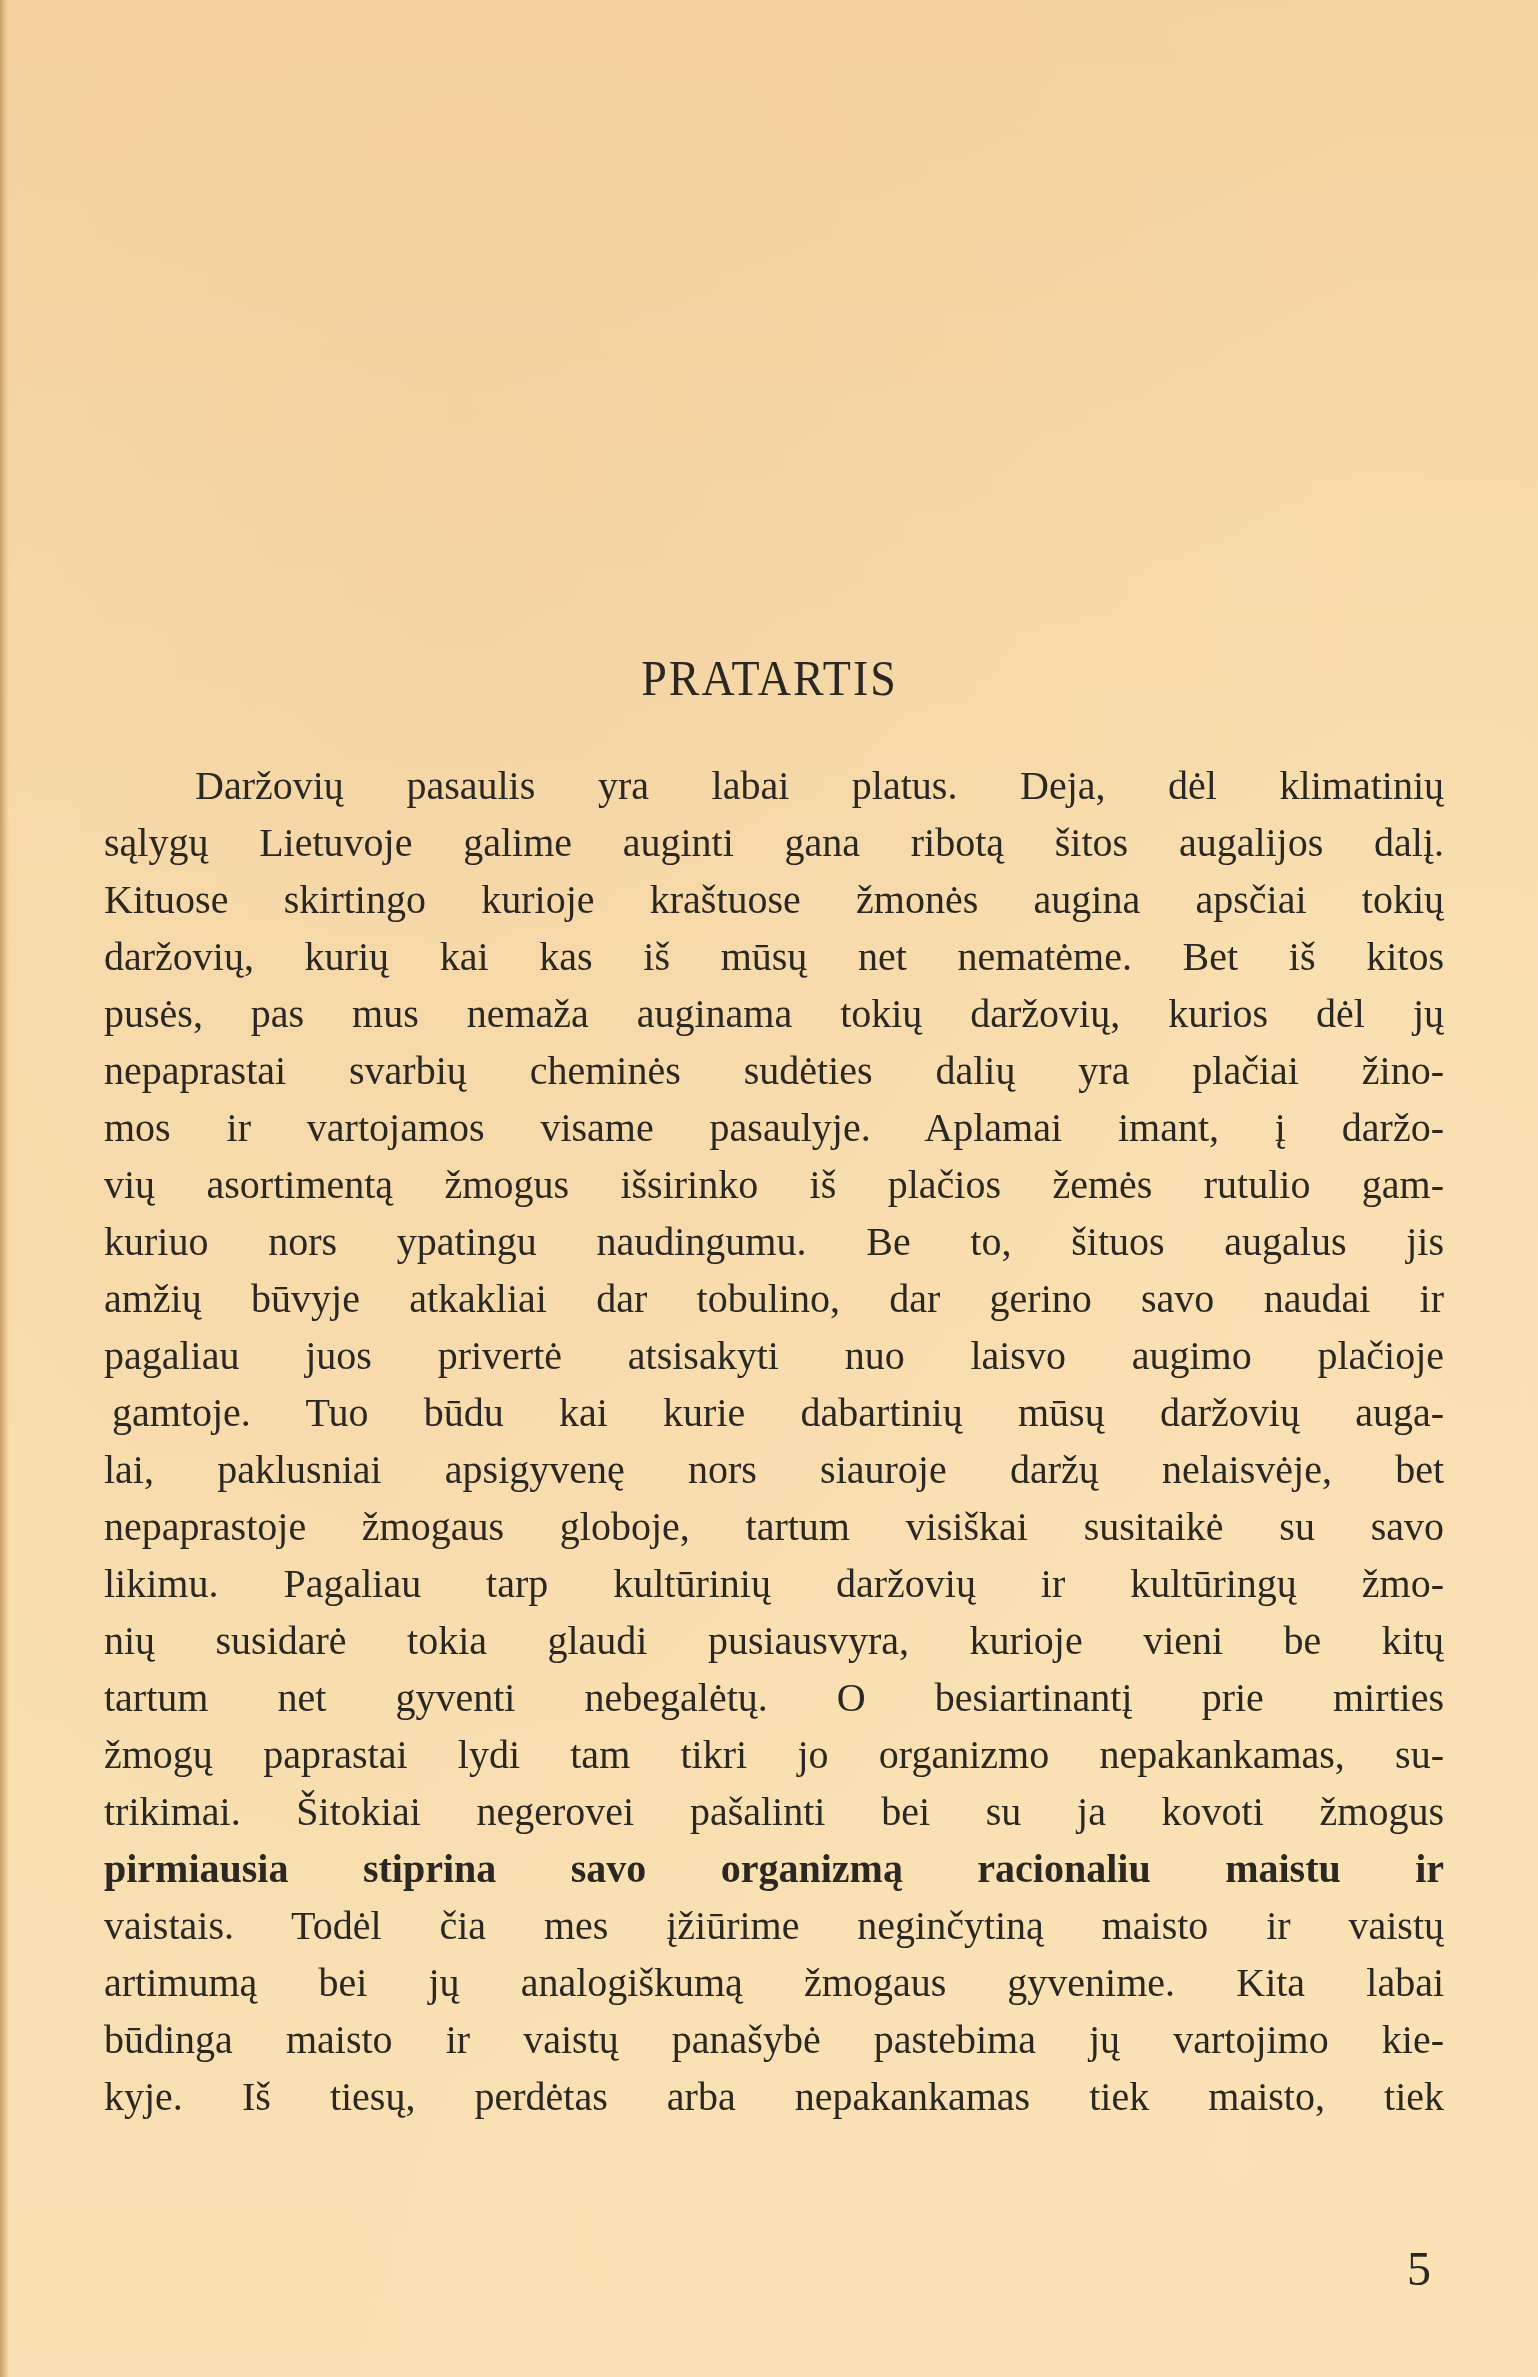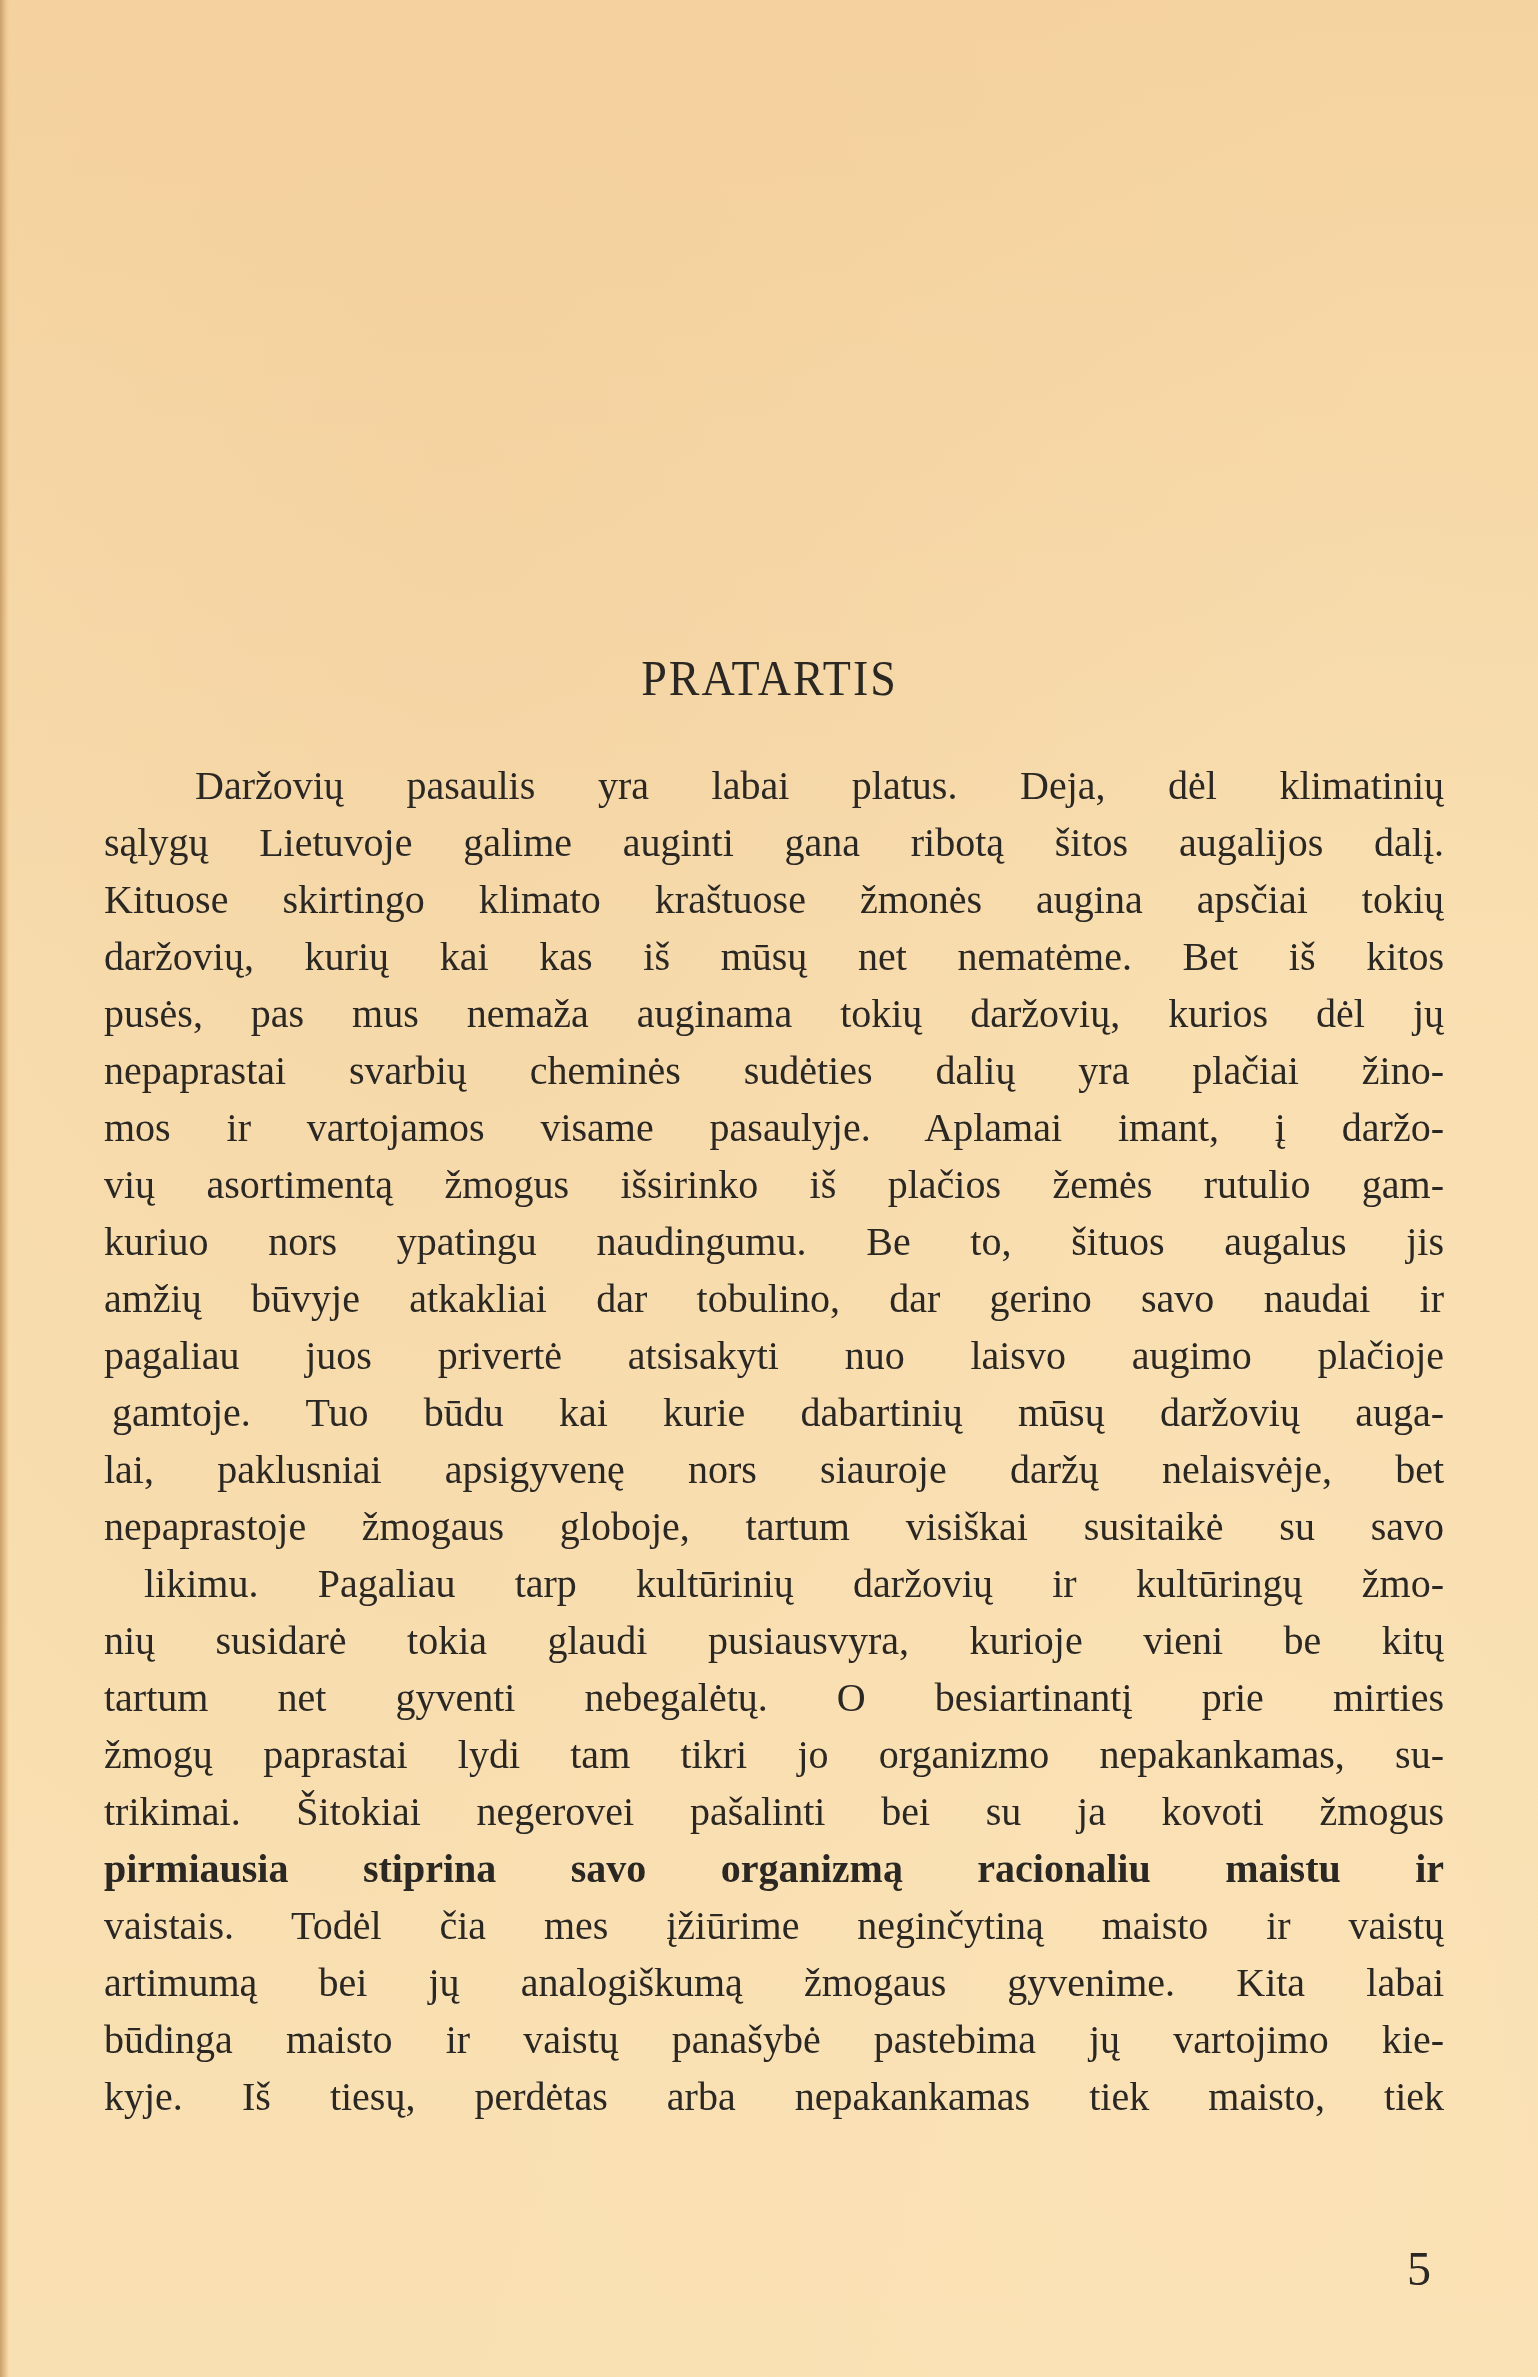--- a/index.html
+++ b/index.html
@@ -50,33 +50,33 @@
 <body>
 
 <div class="paper"></div>
 <div class="spine"></div>
 
 <div class="title">PRATARTIS</div>
 
 <div class="body-text" id="body-text">
     <div class="line indent" style="height: 57px; line-height: 57px;">Daržovių pasaulis yra labai platus. Deja, dėl klimatinių</div>
     <div class="line" style="height: 57px; line-height: 57px;">sąlygų Lietuvoje galime auginti gana ribotą šitos augalijos dalį.</div>
-    <div class="line" style="height: 57px; line-height: 57px;">Kituose skirtingo klimato kraštuose žmonės augina apsčiai tokių</div>
+    <div class="line" style="height: 57px; line-height: 57px;">Kituose skirtingo kurioje kraštuose žmonės augina apsčiai tokių</div>
     <div class="line" style="height: 57px; line-height: 57px;">daržovių, kurių kai kas iš mūsų net nematėme. Bet iš kitos</div>
     <div class="line" style="height: 57px; line-height: 57px;">pusės, pas mus nemaža auginama tokių daržovių, kurios dėl jų</div>
     <div class="line" style="height: 57px; line-height: 57px;">nepaprastai svarbių cheminės sudėties dalių yra plačiai žino-</div>
     <div class="line" style="height: 57px; line-height: 57px;">mos ir vartojamos visame pasaulyje. Aplamai imant, į daržo-</div>
     <div class="line" style="height: 57px; line-height: 57px;">vių asortimentą žmogus išsirinko iš plačios žemės rutulio gam-</div>
     <div class="line" style="height: 57px; line-height: 57px;">kuriuo nors ypatingu naudingumu. Be to, šituos augalus jis</div>
     <div class="line" style="height: 57px; line-height: 57px;">amžių būvyje atkakliai dar tobulino, dar gerino savo naudai ir</div>
     <div class="line" style="height: 57px; line-height: 57px;">pagaliau juos privertė atsisakyti nuo laisvo augimo plačioje</div>
     <div class="line" style="height: 57px; line-height: 57px; margin-left: 8px;">gamtoje. Tuo būdu kai kurie dabartinių mūsų daržovių auga-</div>
     <div class="line" style="height: 57px; line-height: 57px;">lai, paklusniai apsigyvenę nors siauroje daržų nelaisvėje, bet</div>
     <div class="line" style="height: 57px; line-height: 57px;">nepaprastoje žmogaus globoje, tartum visiškai susitaikė su savo</div>
-    <div class="line" style="height: 57px; line-height: 57px; margin-left: 40px;">likimu. Pagaliau tarp kultūrinių daržovių ir kultūringų žmo-</div>
+    <div class="line" style="height: 57px; line-height: 57px;">likimu. Pagaliau tarp kultūrinių daržovių ir kultūringų žmo-</div>
     <div class="line" style="height: 57px; line-height: 57px;">nių susidarė tokia glaudi pusiausvyra, kurioje vieni be kitų</div>
     <div class="line" style="height: 57px; line-height: 57px;">tartum net gyventi nebegalėtų. O besiartinantį prie mirties</div>
     <div class="line" style="height: 57px; line-height: 57px;">žmogų paprastai lydi tam tikri jo organizmo nepakankamas, su-</div>
     <div class="line" style="height: 57px; line-height: 57px;">trikimai. Šitokiai negerovei pašalinti bei su ja kovoti žmogus</div>
     <div class="line" style="height: 57px; line-height: 57px; font-weight: bold;">pirmiausia stiprina savo organizmą racionaliu maistu ir</div>
     <div class="line" style="height: 57px; line-height: 57px;">vaistais. Todėl čia mes įžiūrime neginčytiną maisto ir vaistų</div>
     <div class="line" style="height: 57px; line-height: 57px;">artimumą bei jų analogiškumą žmogaus gyvenime. Kita labai</div>
     <div class="line" style="height: 57px; line-height: 57px;">būdinga maisto ir vaistų panašybė pastebima jų vartojimo kie-</div>
     <div class="line" style="height: 57px; line-height: 57px;">kyje. Iš tiesų, perdėtas arba nepakankamas tiek maisto, tiek</div>
   </div>

